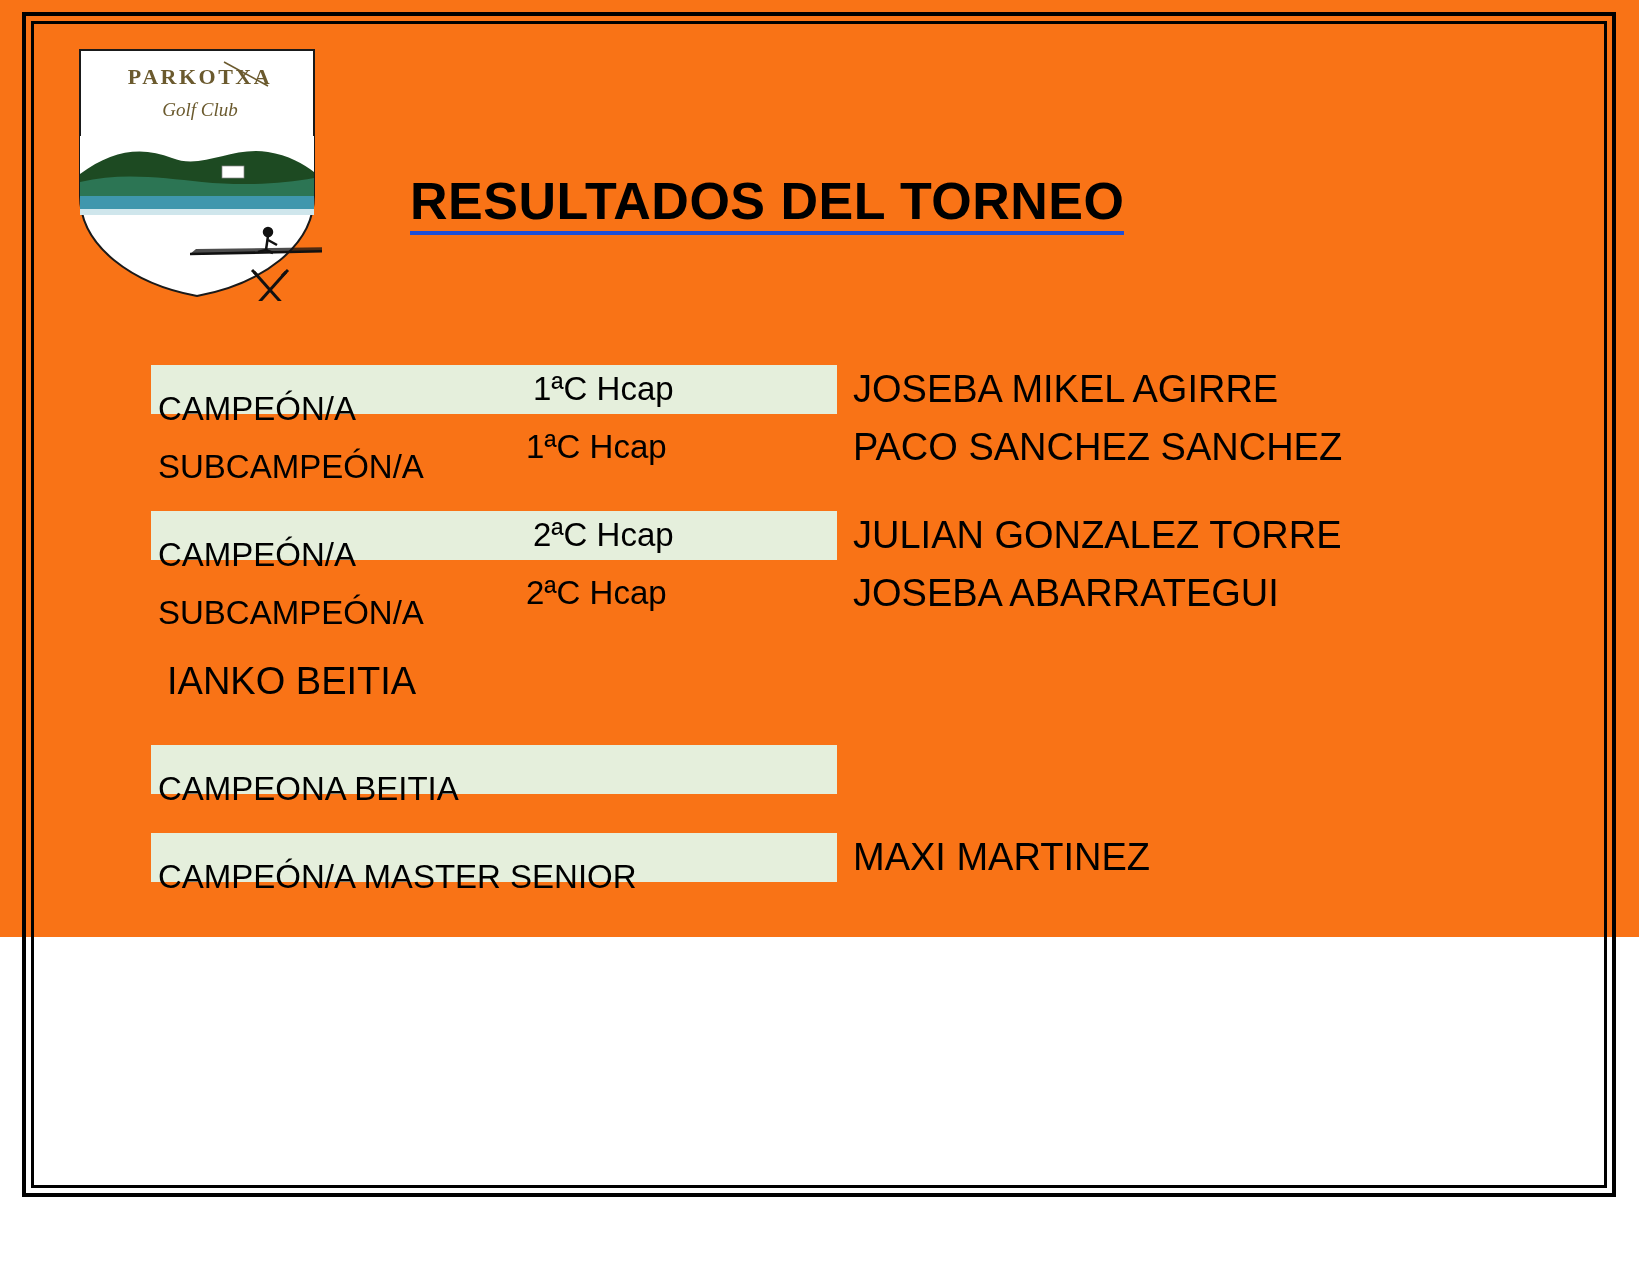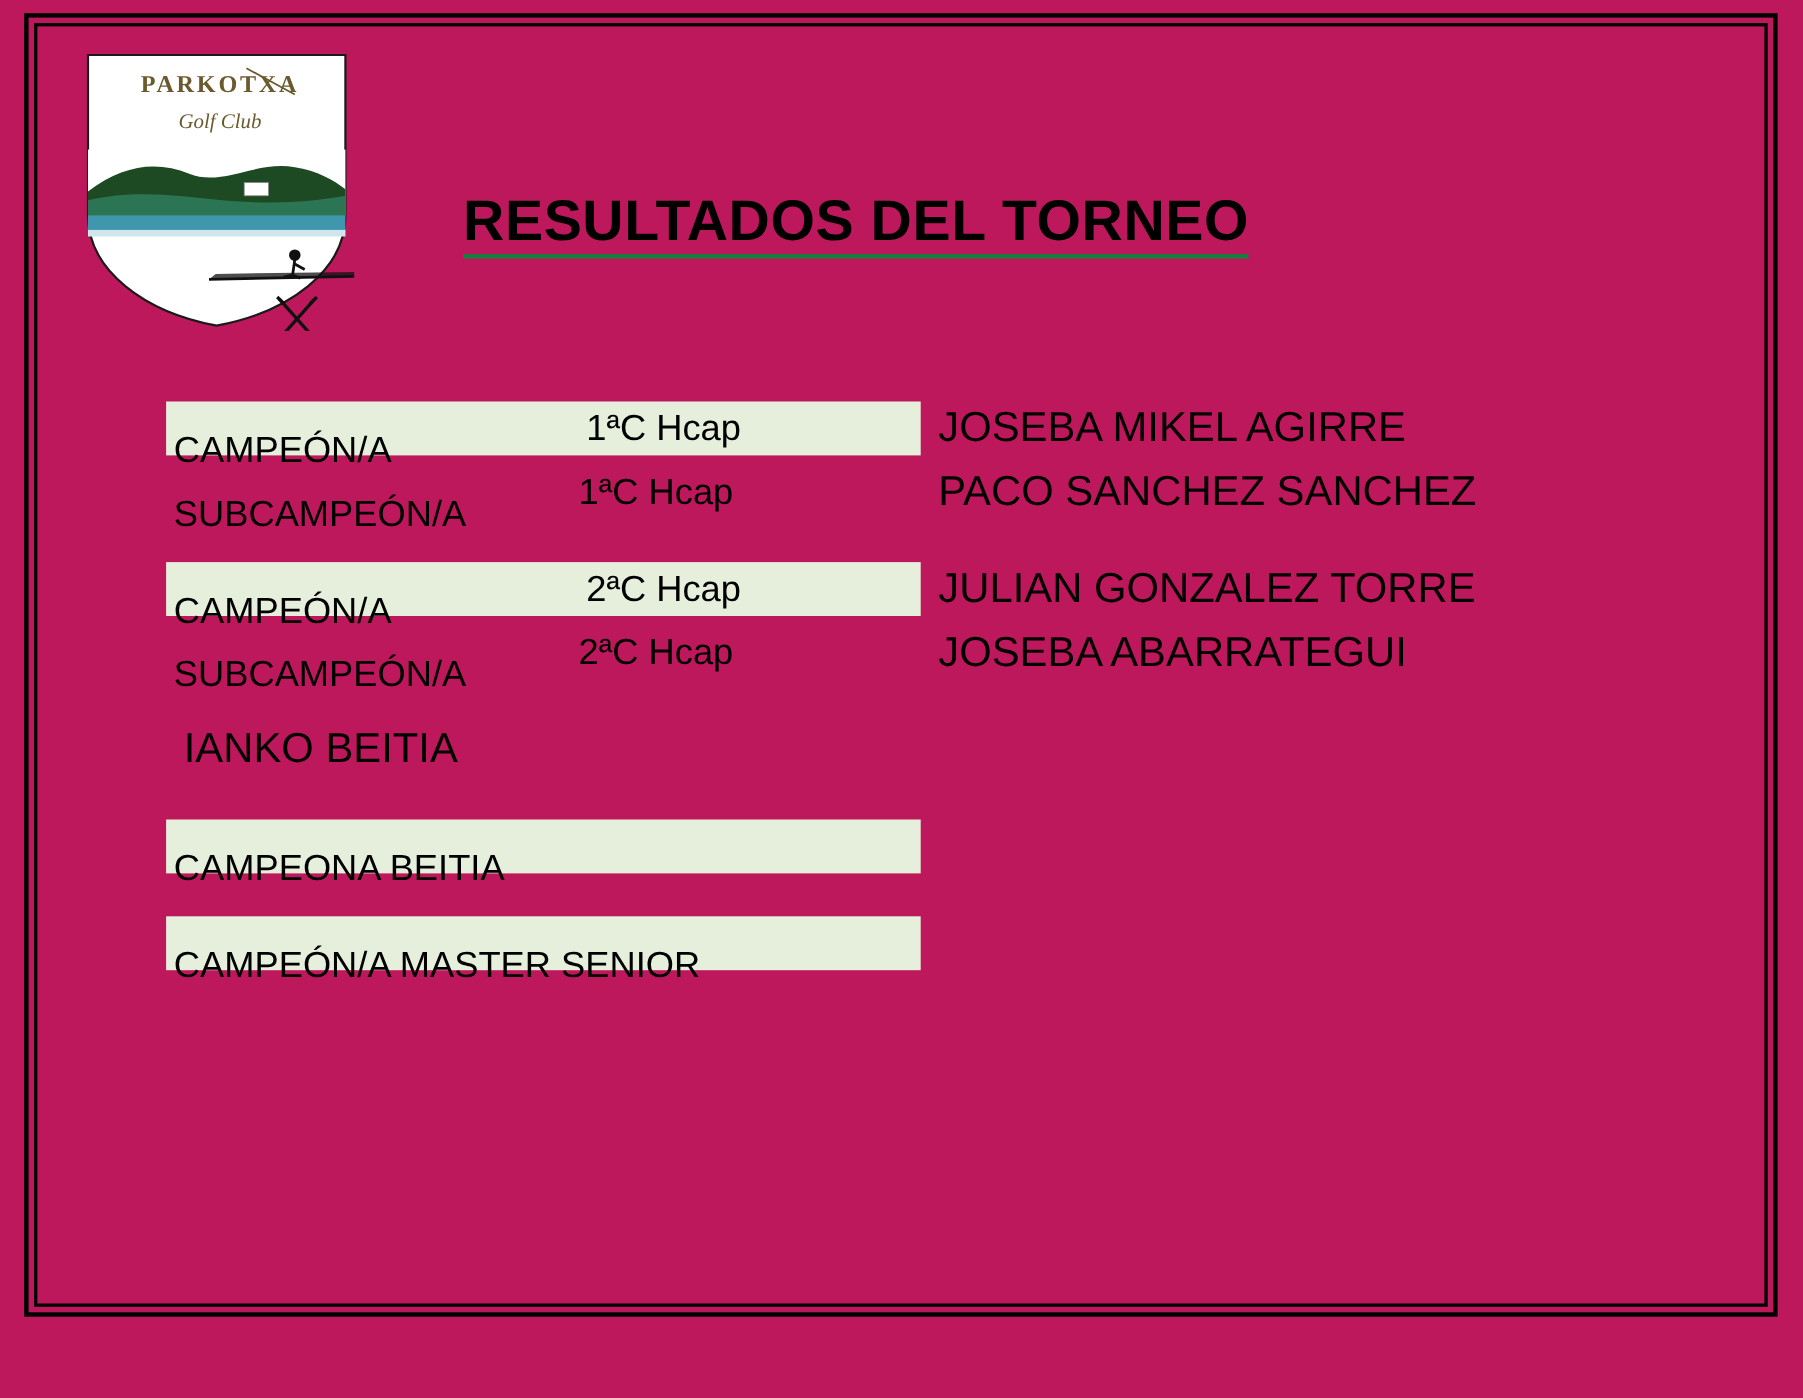--- a/index.html
+++ b/index.html
@@ -9,22 +9,22 @@
   }
   body {
     width: 1639px;
     height: 1271px;
     font-family: "Liberation Sans", sans-serif;
     -webkit-font-smoothing: antialiased;
   }
   .page {
     position: relative;
     width: 1639px;
-    height: 1271px;
-    background: #be185d;
+    height: 937px;
+    background: #f97316;
     box-sizing: border-box;
   }
   
   .frame-outer {
     position: absolute;
     left: 22px;
     top: 12px;
     width: 1594px;
     height: 1185px;
     border: 4px solid #000000;
@@ -46,27 +46,27 @@
     left: 72px;
     top: 46px;
     width: 250px;
     height: 255px;
   }
   .crest svg { display: block; }
 
   
   .title {
     position: absolute;
-    left: 421px;
+    left: 410px;
     top: 175px;
     font-size: 52px;
     font-weight: bold;
     letter-spacing: 0.5px;
     color: #000000;
-    border-bottom: 4px solid #15803d;
+    border-bottom: 4px solid #1d4ed8;
     padding-bottom: 4px;
     line-height: 1.0;
     white-space: nowrap;
   }
 
   
   .results {
     position: absolute;
     left: 151px;
     top: 360px;
@@ -212,16 +212,17 @@
       </div>
       <div class="name-cell"></div>
     </div>
 
     <div class="row spacer"></div>
 
     <div class="row">
       <div class="label-cell shaded">
         <span class="cat">CAMPEÓN/A MASTER SENIOR</span>
       </div>
+      <div class="name-cell">MAXI MARTINEZ</div>
     </div>
 
   </div>
 </div>
 
 </body></html>

